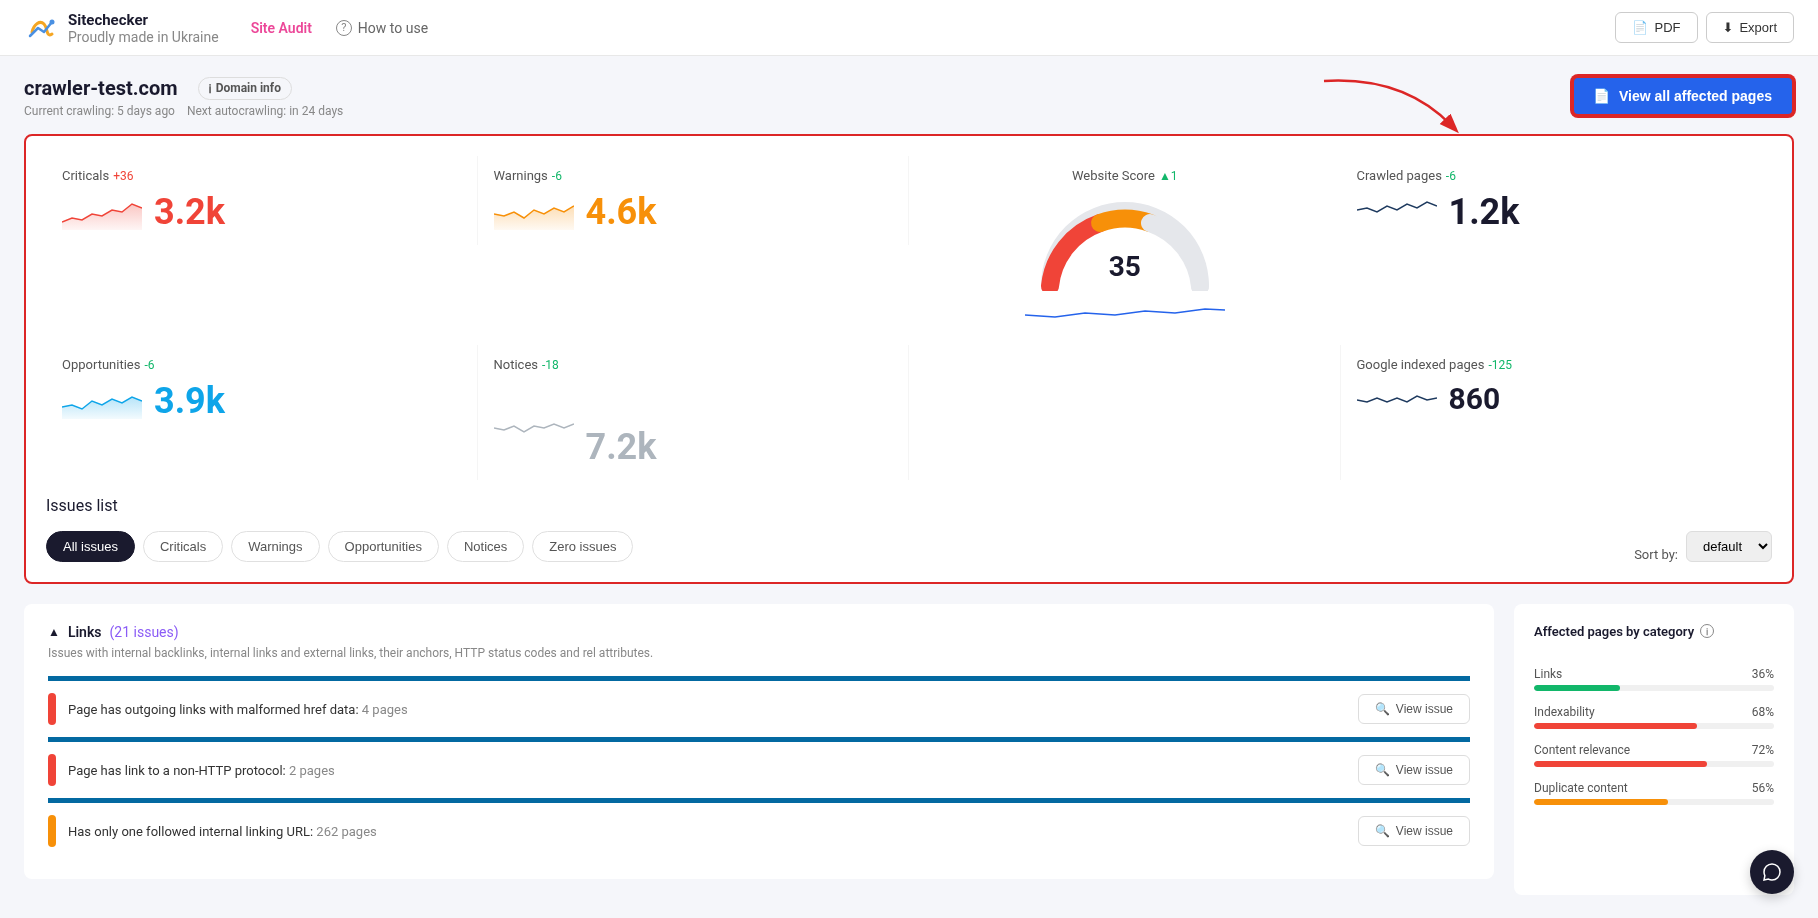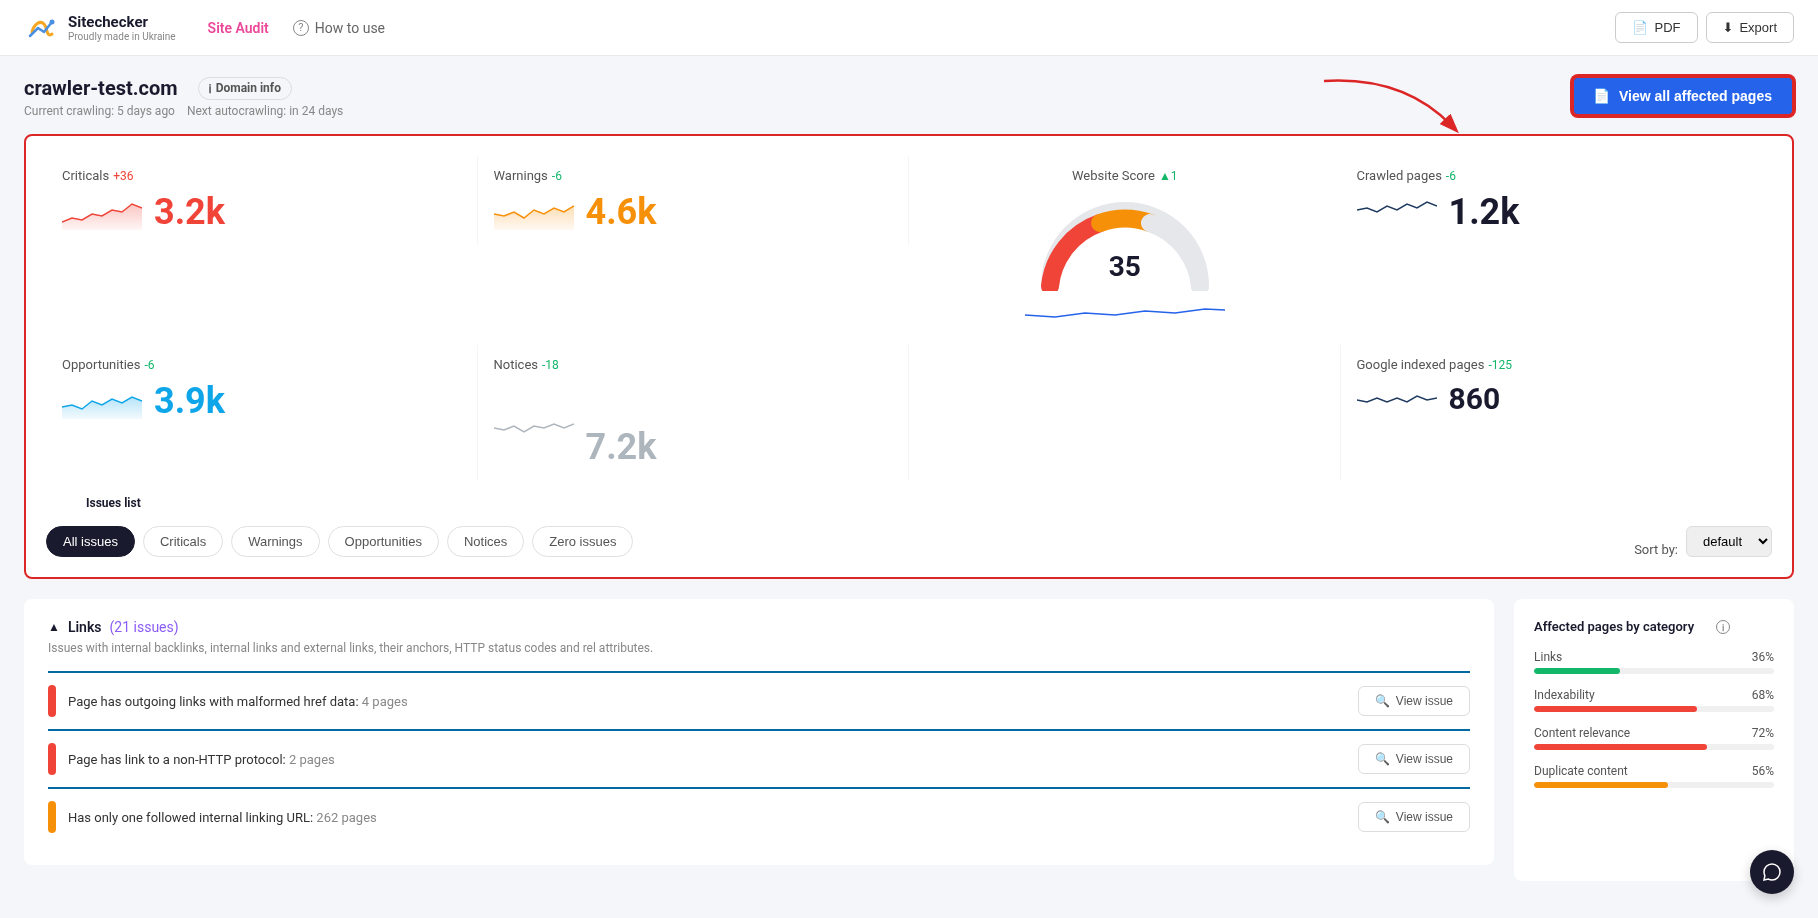--- a/index.html
+++ b/index.html
@@ -4,21 +4,21 @@
   <style>
     * { box-sizing: border-box; margin: 0; padding: 0; }
     body { font-family: -apple-system, BlinkMacSystemFont, 'Segoe UI', Roboto, sans-serif; background: #f5f6fa; font-size: 14px; color: #333; }
 
     
     .header { display: flex; align-items: center; padding: 0 24px; height: 56px; background: #fff; border-bottom: 1px solid #e8e8e8; }
     .logo-area { display: flex; align-items: center; gap: 8px; margin-right: 32px; }
     .logo-icon { width: 36px; height: 36px; }
     .logo-text { display: flex; flex-direction: column; }
     .logo-name { font-size: 15px; font-weight: 700; color: #1a1a2e; }
-    .logo-sub { font-size: 10px; color: #888; text-align: center; }
+    .logo-sub { font-size: 14px; color: #888; text-align: center; }
     .nav-links { display: flex; align-items: center; gap: 24px; flex: 1; }
     .nav-item { font-size: 14px; color: #ec4899; font-weight: 500; cursor: pointer; }
     .nav-item.active { font-weight: 600; }
     .how-to-use { display: flex; align-items: center; gap: 6px; color: #666; font-size: 14px; cursor: pointer; }
     .header-actions { display: flex; gap: 8px; }
     .btn-outline { padding: 7px 16px; border: 1px solid #ccc; background: #fff; border-radius: 6px; font-size: 13px; cursor: pointer; display: flex; align-items: center; gap: 6px; color: #333; }
 
     
     .main { padding: 20px 24px; }
 
@@ -45,47 +45,47 @@
 
     
     .sparkline-wrap { display: flex; align-items: center; gap: 12px; }
     .sparkline { width: 80px; height: 36px; }
 
     
     .ws-label { font-size: 13px; color: #555; margin-bottom: 8px; display: flex; align-items: center; gap: 4px; }
     .ws-change { color: #12b76a; font-size: 12px; }
 
     
-    .issues-header { font-size: 12px; font-weight: 700; color: #1a1a2e; margin-bottom: 16px; margin-left: 40px; }
+    .issues-header { font-size: 16px; font-weight: 400; color: #1a1a2e; margin-bottom: 16px; }
 
     
     .filter-row { display: flex; align-items: center; justify-content: space-between; }
     .filter-tabs { display: flex; gap: 8px; align-items: center; }
     .filter-tab { padding: 7px 16px; border-radius: 20px; border: 1px solid #e0e0e0; background: #fff; font-size: 13px; cursor: pointer; color: #555; }
     .filter-tab.active { background: #1a1a2e; color: #fff; border-color: #1a1a2e; }
     .sort-area { display: flex; align-items: flex-end; gap: 8px; font-size: 13px; color: #555; }
     .sort-select { padding: 6px 12px; border: 1px solid #ddd; border-radius: 6px; font-size: 13px; cursor: pointer; }
 
     
     .issues-section { background: #fff; border-radius: 8px; padding: 20px 24px; margin-bottom: 16px; }
     .section-title { font-size: 14px; font-weight: 600; color: #1a1a2e; margin-bottom: 6px; display: flex; align-items: center; gap: 8px; }
     .section-desc { font-size: 12px; color: #888; margin-bottom: 16px; }
-    .issue-row { display: flex; align-items: center; padding: 12px 0; border-top: 2px solid #0369a1; gap: 12px; }
+    .issue-row { display: flex; align-items: center; padding: 12px 0; border-top: 5px solid #0369a1; gap: 12px; }
     .issue-icon { width: 8px; height: 32px; border-radius: 4px; flex-shrink: 0; }
     .issue-icon.red { background: #f04438; }
     .issue-icon.orange { background: #f79009; }
     .issue-text { flex: 1; font-size: 13px; color: #333; }
     .issue-pages { color: #888; }
     .btn-view-issue { padding: 7px 16px; border: 1px solid #ddd; border-radius: 6px; background: #fff; font-size: 12px; cursor: pointer; color: #555; display: flex; align-items: center; gap: 6px; white-space: nowrap; }
 
     
     .two-col { display: flex; gap: 20px; }
     .main-col { flex: 1; }
     .right-panel { width: 280px; background: #fff; border-radius: 8px; padding: 20px; }
-    .right-panel-title { font-size: 13px; font-weight: 600; color: #1a1a2e; margin-bottom: 16px; display: flex; align-items: flex-end; gap: 22px; }
+    .right-panel-title { font-size: 13px; font-weight: 600; color: #1a1a2e; margin-bottom: 28px; display: flex; align-items: flex-start; gap: 6px; }
 
     
     .cat-row { margin-bottom: 14px; }
     .cat-label-row { display: flex; justify-content: space-between; font-size: 12px; color: #555; margin-bottom: 4px; }
     .cat-bar-wrap { height: 6px; background: #f0f0f0; border-radius: 3px; overflow: hidden; }
     .cat-bar-fill { height: 100%; border-radius: 3px; }
     .cat-bar-fill.green { background: #12b76a; }
     .cat-bar-fill.red { background: #f04438; }
     .cat-bar-fill.orange { background: #f79009; }
 

